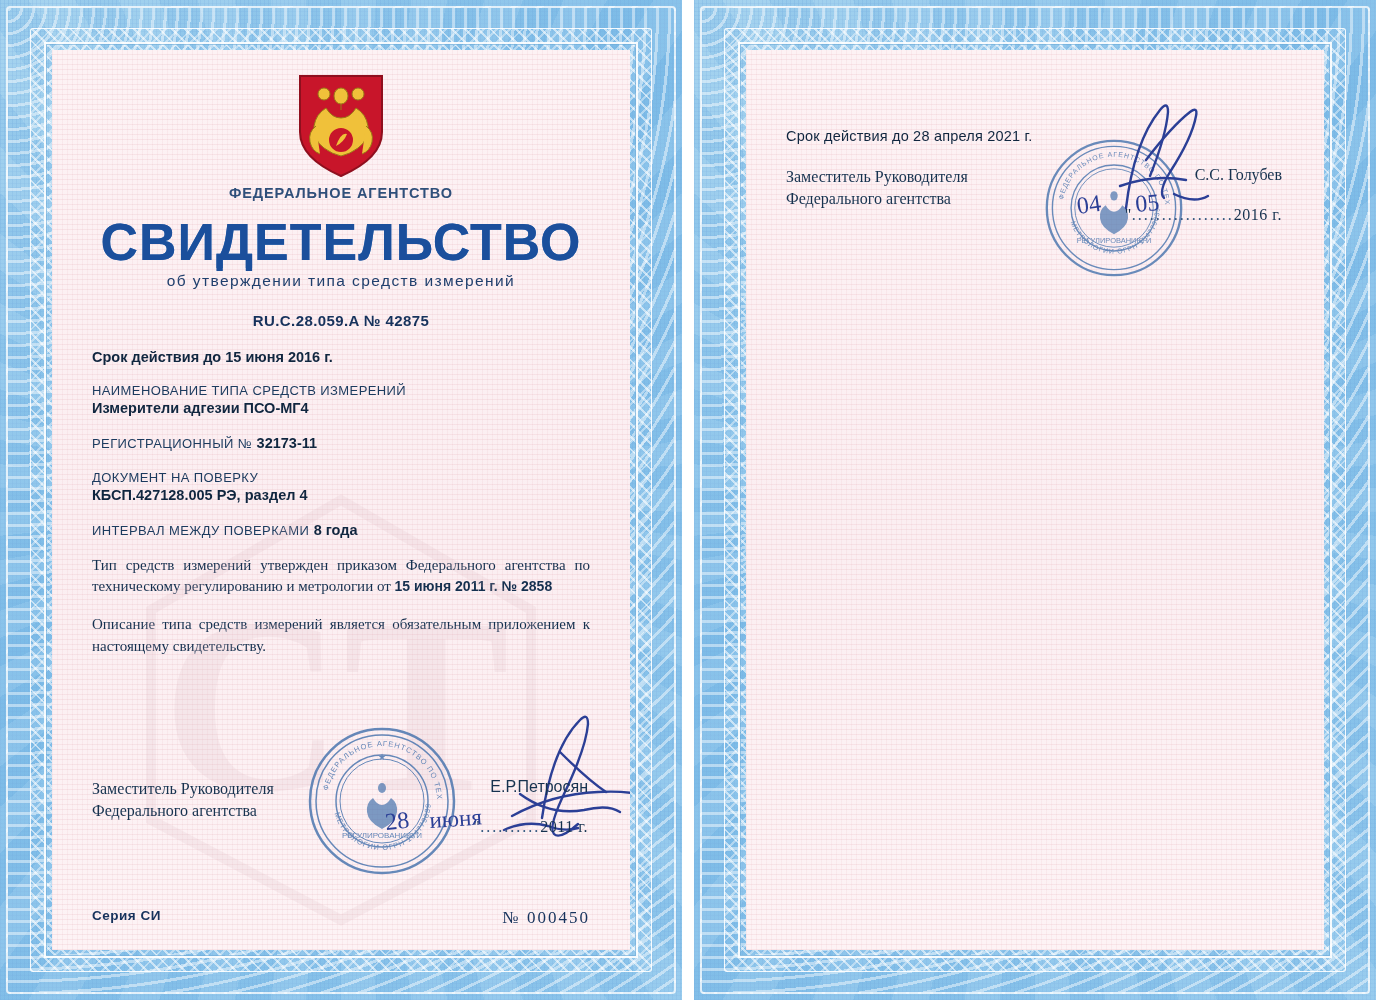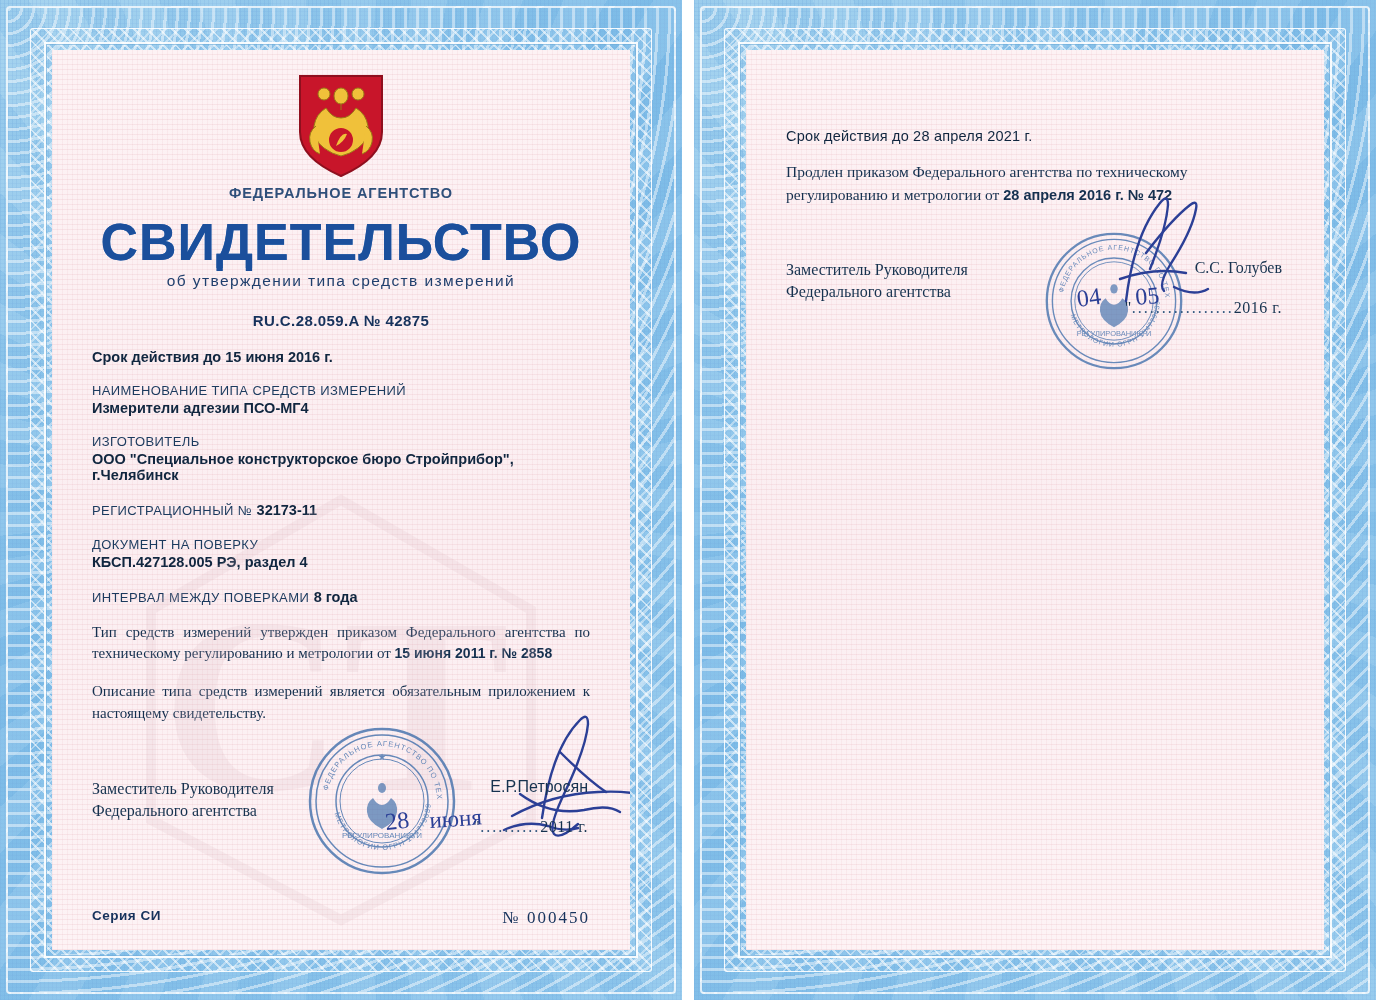--- a/index.html
+++ b/index.html
@@ -306,24 +306,20 @@
 
       <div class="field">
         <div class="val" style="font-size:14.5px">Срок действия до  15 июня 2016 г.</div>
       </div>
 
       <div class="field">
         <div class="lbl">НАИМЕНОВАНИЕ ТИПА СРЕДСТВ ИЗМЕРЕНИЙ</div>
         <div class="val">Измерители адгезии ПСО-МГ4</div>
       </div>
 
-      <div class="field">
-        <div class="lbl">ИЗГОТОВИТЕЛЬ</div>
-        <div class="val">ООО "Специальное конструкторское бюро Стройприбор", г.Челябинск</div>
-      </div>
 
       <div class="field">
         <span class="lbl">РЕГИСТРАЦИОННЫЙ №</span>
         <span class="val" style="display:inline">32173-11</span>
       </div>
 
       <div class="field">
         <div class="lbl">ДОКУМЕНТ НА ПОВЕРКУ</div>
         <div class="val">КБСП.427128.005 РЭ, раздел 4</div>
       </div>
@@ -399,23 +395,20 @@
 
   <div class="cert">
     <div class="guilloche-outer"></div>
     <div class="scallop"></div>
     <div class="band"></div>
     <div class="inner-rule"></div>
 
     <div class="paper">
       <div class="r-top">
         <div class="r-line1">Срок действия до 28 апреля 2021 г.</div>
-        <div class="r-para">
-          <span>Продлен приказом Федерального агентства по техническому регулированию и метрологии от </span><b>28 апреля 2016 г. № 472</b>
-        </div>
 
         <div class="r-sig">
 
           <svg class="stamp2" viewBox="0 0 150 150">
             <defs>
               <path id="arcTop2" d="M 20,75 A 55,55 0 0 1 130,75"></path>
               <path id="arcBot2" d="M 26,75 A 49,49 0 0 0 124,75"></path>
             </defs>
             <circle cx="75" cy="75" r="72" fill="none" stroke="#4572ad" stroke-width="2.5"></circle>
             <circle cx="75" cy="75" r="66" fill="none" stroke="#4572ad" stroke-width="1.5"></circle>

